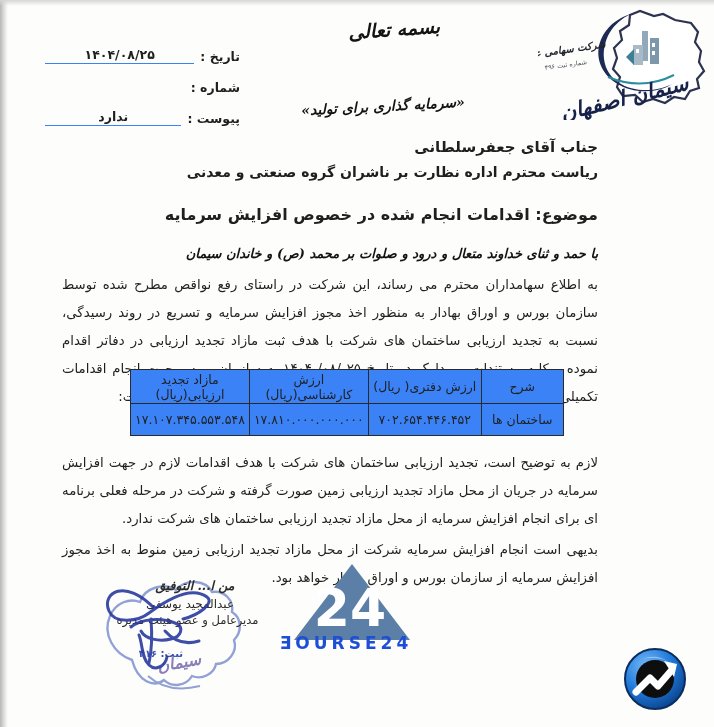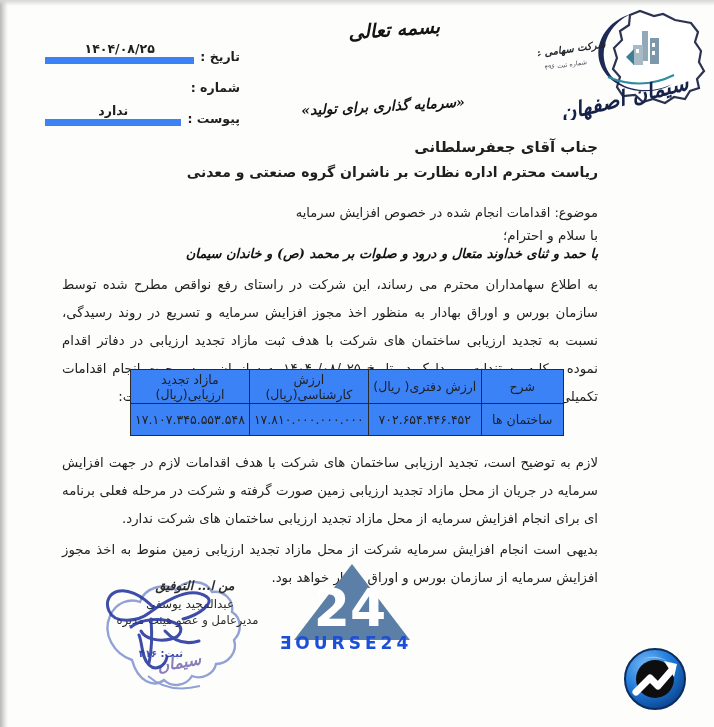--- a/index.html
+++ b/index.html
@@ -15,27 +15,27 @@
   .abs{position:absolute;}
   .rtl{direction:rtl;unicode-bidi:embed;}
   
   .calli{font-family:"DejaVu Serif",serif;font-style:italic;font-weight:bold;color:#131313;}
   .besmele{left:333px;top:18px;width:122px;font-size:19px;text-align:center;transform:rotate(-4deg);}
   .tagline{left:298px;top:98px;width:170px;font-size:14px;text-align:center;transform:rotate(-3deg);}
   
   .meta{left:45px;top:44px;width:195px;}
   .mrow{display:flex;direction:rtl;align-items:flex-end;margin-bottom:11px;height:20px;}
   .mlabel{font-weight:bold;font-size:12.5px;white-space:nowrap;margin-left:6px;}
-  .mline{flex:1;border-bottom:7px solid #3b82f6;text-align:center;}
+  .mline{flex:1;border-bottom:1px solid #3b82f6;text-align:center;}
   .mval{font-weight:bold;font-size:12.5px;}
   
   .block{left:62px;width:536px;text-align:right;}
   .recip1{top:138px;font-weight:bold;font-size:15px;}
   .recip2{top:164px;font-weight:bold;font-size:14px;}
-  .subject{top:205px;font-weight:normal;font-size:13px;}
+  .subject{top:205px;font-weight:bold;font-size:16px;}
   .salut{top:227px;font-size:13.5px;}
   .invoc{top:246px;font-size:13px;text-align:right;}
   .para{font-size:13.3px;line-height:28px;text-align:justify;text-align-last:right;}
   .p1{top:271px;}
   .p2{top:449px;}
   .p3{top:536px;}
   
   .datatable{position:absolute;left:130px;top:369px;border-collapse:collapse;direction:rtl;}
   .datatable td{border:1.4px solid #2a2a2a;font-size:12.5px;text-align:center;
     padding:0 4px;background:#3b82f6;}
@@ -98,21 +98,20 @@
       <span class="mline"><span class="mval">ندارد</span></span>
     </div>
   </div>
 
   <div class="abs calli tagline rtl">«سرمایه گذاری برای تولید»</div>
 
   <div class="abs block recip2 rtl">ریاست محترم اداره نظارت بر ناشران گروه صنعتی و معدنی</div>
   <div class="abs block recip1 rtl">جناب آقای  جعفرسلطانی</div>
 
   <div class="abs block subject rtl">موضوع: اقدامات انجام شده در خصوص افزایش سرمایه</div>
-  <div class="abs block salut rtl">با سلام و احترام؛</div>
   <div class="abs block invoc calli rtl">با حمد و ثنای خداوند متعال و درود و صلوات بر محمد (ص) و خاندان سیمان</div>
 
   <div class="abs block para p1 rtl">به اطلاع سهامداران محترم می رساند، این شرکت در راستای رفع نواقص مطرح شده توسط سازمان بورس و اوراق بهادار به منظور اخذ مجوز افزایش سرمایه و تسریع در روند رسیدگی، نسبت به تجدید ارزیابی ساختمان های شرکت با هدف ثبت مازاد تجدید ارزیابی در دفاتر اقدام نموده و کلیه مستندات و مدارک در تاریخ ۲۵ /۰۸/ ۱۴۰۴ به سازمان بورس جهت انجام اقدامات تکمیلی مد نظر آن سازمان و بررسی پرونده ارائه گردیده که نتایج آن به شرح زیر است:</div>
 
   <table class="datatable">
     <colgroup>
         <col style="width:82px">
         <col style="width:113px">
         <col style="width:101px">
         <col style="width:113px">

